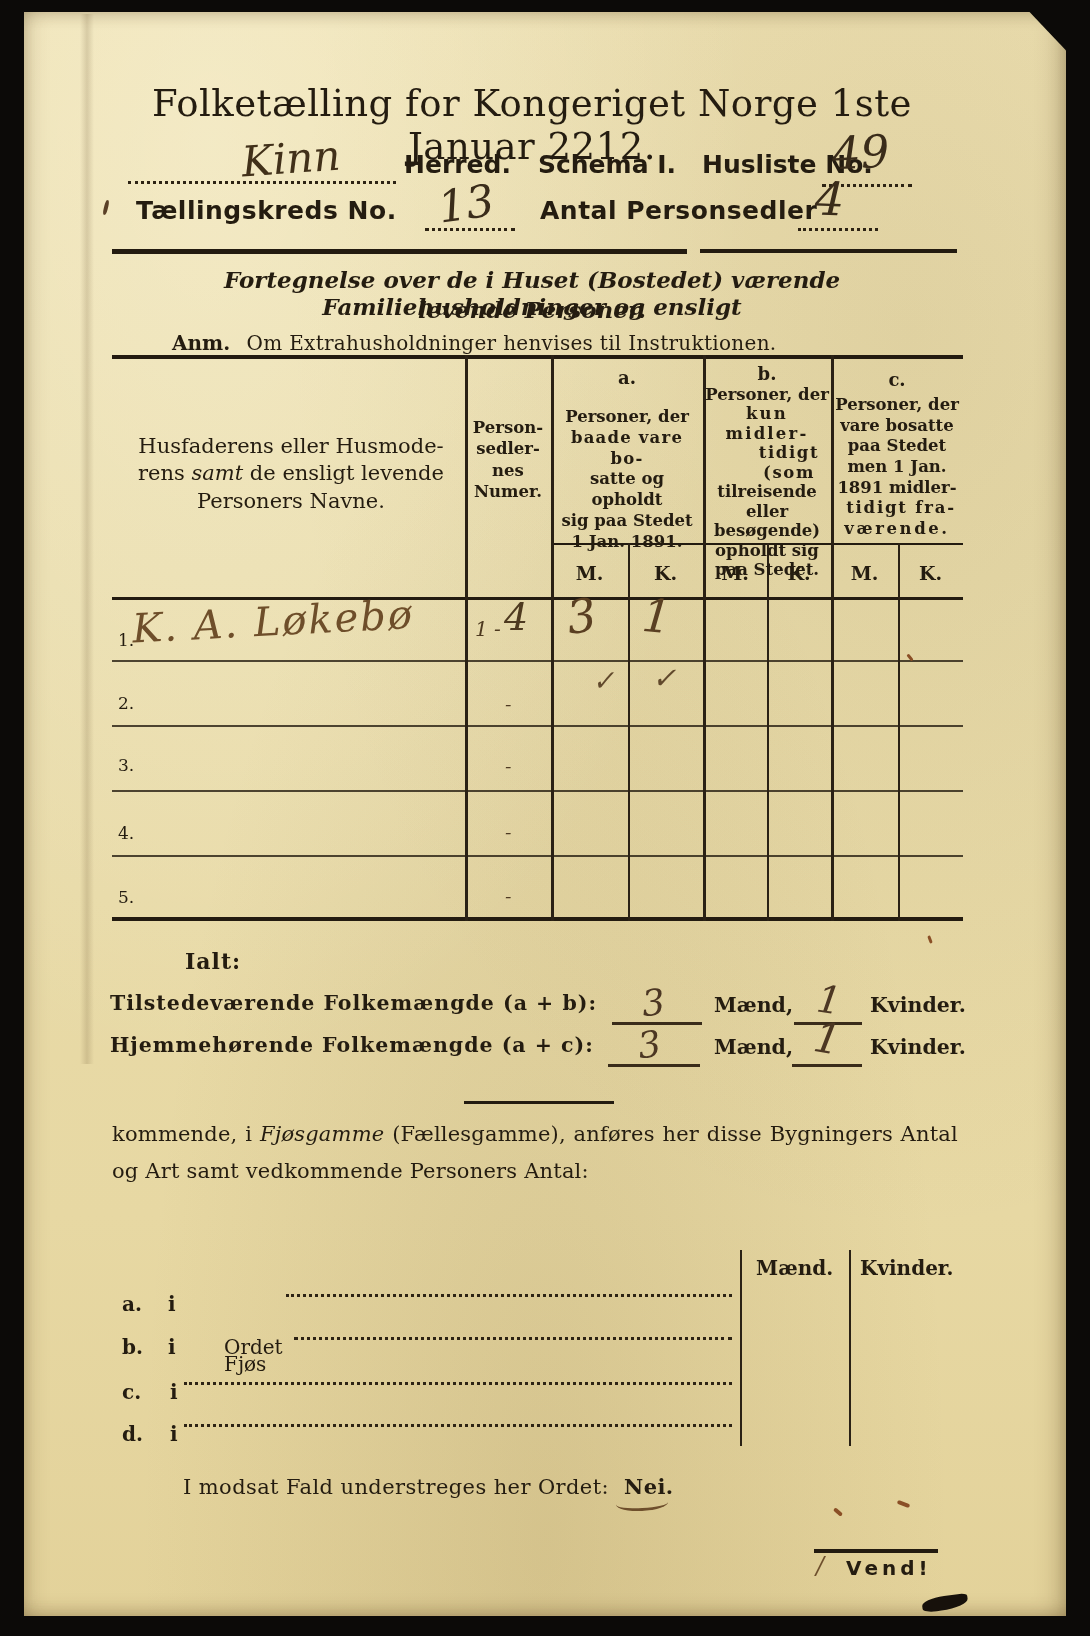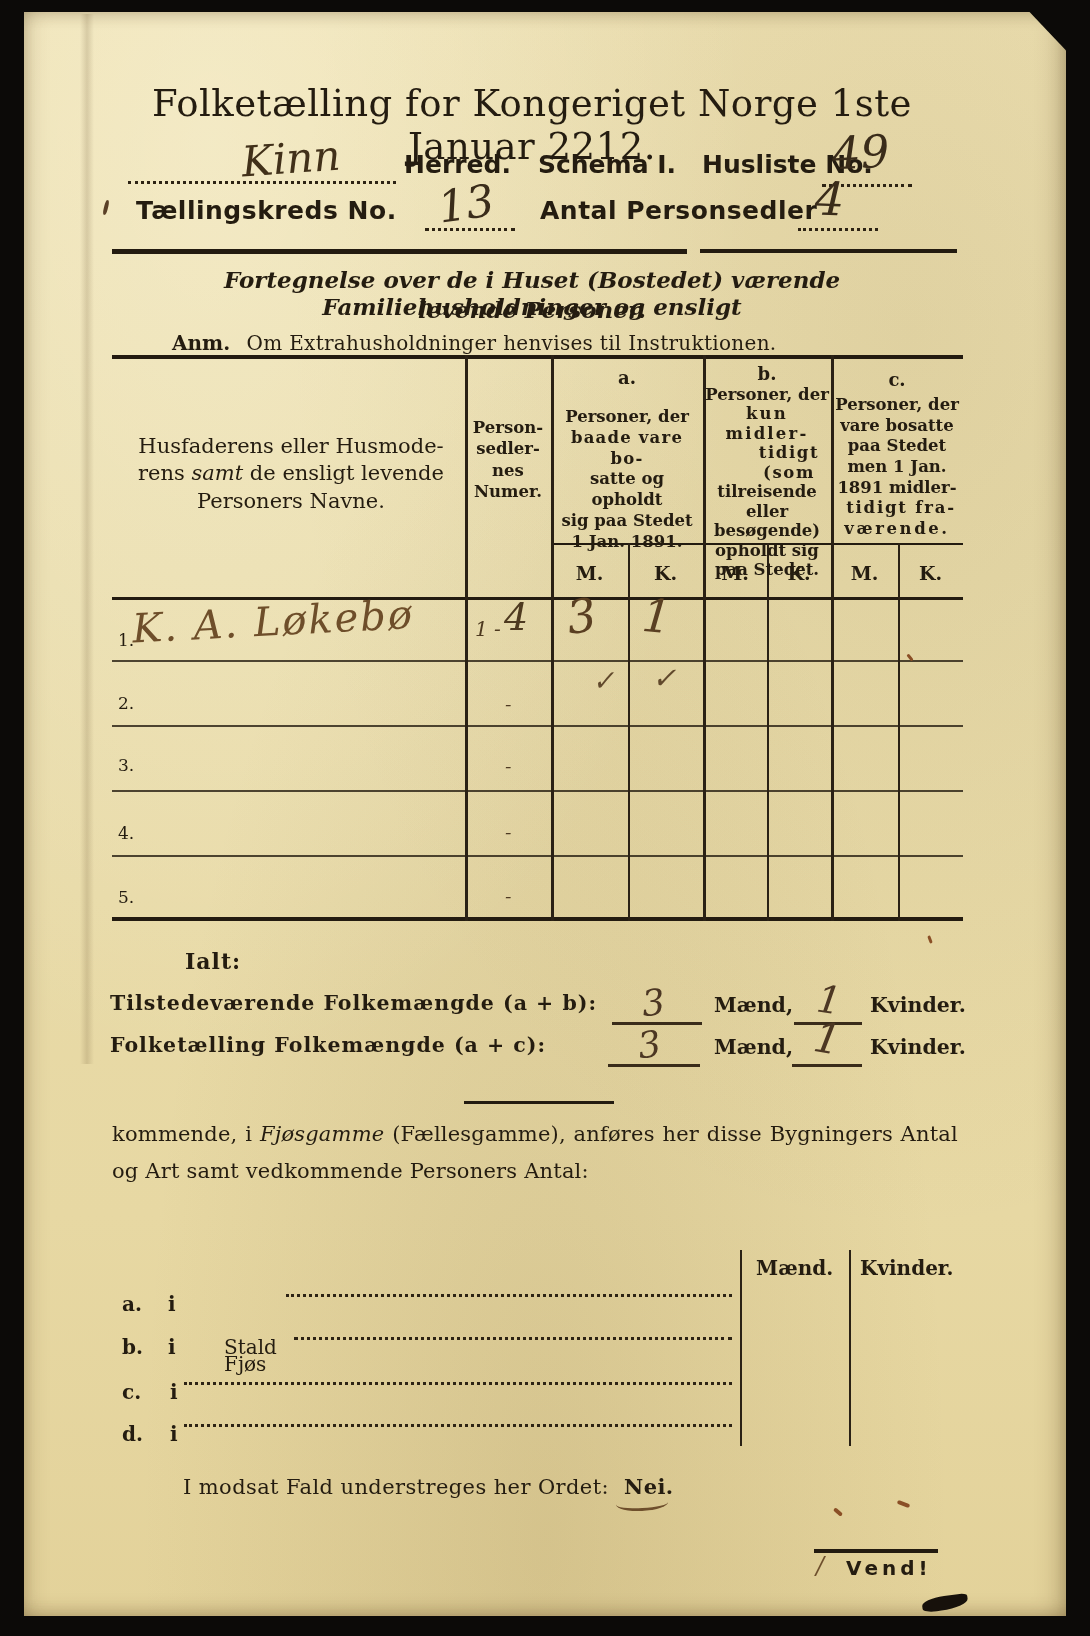--- a/index.html
+++ b/index.html
@@ -164,21 +164,21 @@
 <div class="abs serif" style="left:185px;top:948px;font-size:22px;font-weight:700;letter-spacing:1px;">Ialt:</div>
 
 <div class="abs serif" style="left:110px;top:991px;font-size:20.5px;font-weight:600;letter-spacing:1px;">Tilstedeværende Folkemængde (a + b):</div>
 <div class="abs" style="left:612px;top:1022px;width:90px;height:2.5px;background:#3a2c1a;"></div>
 <div class="abs hand" style="left:642px;top:982px;font-size:36px;color:#4c3723;transform:rotate(-6deg);">3</div>
 <div class="abs serif" style="left:714px;top:993px;font-size:20.5px;font-weight:600;">Mænd,</div>
 <div class="abs" style="left:794px;top:1022px;width:68px;height:2.5px;background:#3a2c1a;"></div>
 <div class="abs hand" style="left:817px;top:978px;font-size:38px;color:#4c3723;transform:rotate(8deg);">1</div>
 <div class="abs serif" style="left:870px;top:993px;font-size:20.5px;font-weight:600;">Kvinder.</div>
 
-<div class="abs serif" style="left:110px;top:1033px;font-size:20.5px;font-weight:600;letter-spacing:1px;">Folketælling Folkemængde (a + c):</div>
+<div class="abs serif" style="left:110px;top:1033px;font-size:20.5px;font-weight:600;letter-spacing:1px;">Hjemmehørende Folkemængde (a + c):</div>
 <div class="abs" style="left:608px;top:1064px;width:92px;height:2.5px;background:#3a2c1a;"></div>
 <div class="abs hand" style="left:638px;top:1024px;font-size:36px;color:#4c3723;transform:rotate(-8deg);">3</div>
 <div class="abs serif" style="left:714px;top:1035px;font-size:20.5px;font-weight:600;">Mænd,</div>
 <div class="abs" style="left:792px;top:1064px;width:70px;height:2.5px;background:#3a2c1a;"></div>
 <div class="abs hand" style="left:814px;top:1014px;font-size:42px;color:#4c3723;transform:rotate(10deg);">1</div>
 <div class="abs serif" style="left:870px;top:1035px;font-size:20.5px;font-weight:600;">Kvinder.</div>
 
 <div class="abs hline" style="left:464px;top:1101px;width:150px;height:3px;"></div>
 
 <div class="abs serif" style="left:112px;top:1116px;width:846px;">
@@ -191,21 +191,21 @@
 <div class="abs serif" style="left:756px;top:1256px;font-size:20px;font-weight:600;">Mænd.</div>
 <div class="abs serif" style="left:860px;top:1256px;font-size:20px;font-weight:600;">Kvinder.</div>
 
 <div class="abs serif" style="left:122px;top:1292px;font-size:20px;font-weight:700;">a.</div>
 <div class="abs serif" style="left:168px;top:1292px;font-size:20px;font-weight:700;">i</div>
 <div class="abs serif" style="left:224px;top:1352px;font-size:20px;">Fjøs</div>
 <div class="abs dots2" style="left:286px;top:1294px;width:446px;"></div>
 
 <div class="abs serif" style="left:122px;top:1335px;font-size:20px;font-weight:700;">b.</div>
 <div class="abs serif" style="left:168px;top:1335px;font-size:20px;font-weight:700;">i</div>
-<div class="abs serif" style="left:224px;top:1335px;font-size:20px;">Stald</div>
+<div class="abs serif" style="left:224px;top:1335px;font-size:20px;">Ordet</div>
 <div class="abs dots2" style="left:294px;top:1337px;width:438px;"></div>
 
 <div class="abs serif" style="left:122px;top:1380px;font-size:20px;font-weight:700;">c.</div>
 <div class="abs serif" style="left:170px;top:1380px;font-size:20px;font-weight:700;">i</div>
 <div class="abs dots2" style="left:184px;top:1382px;width:548px;"></div>
 
 <div class="abs serif" style="left:122px;top:1422px;font-size:20px;font-weight:700;">d.</div>
 <div class="abs serif" style="left:170px;top:1422px;font-size:20px;font-weight:700;">i</div>
 <div class="abs dots2" style="left:184px;top:1424px;width:548px;"></div>
 

